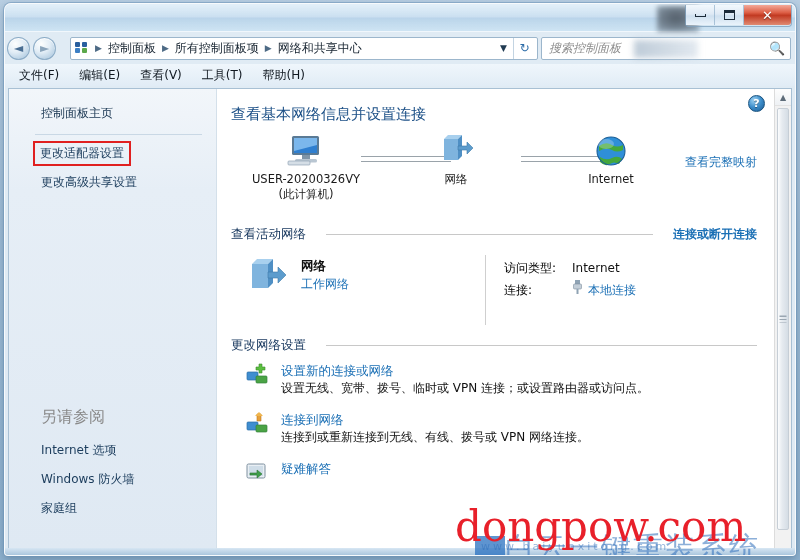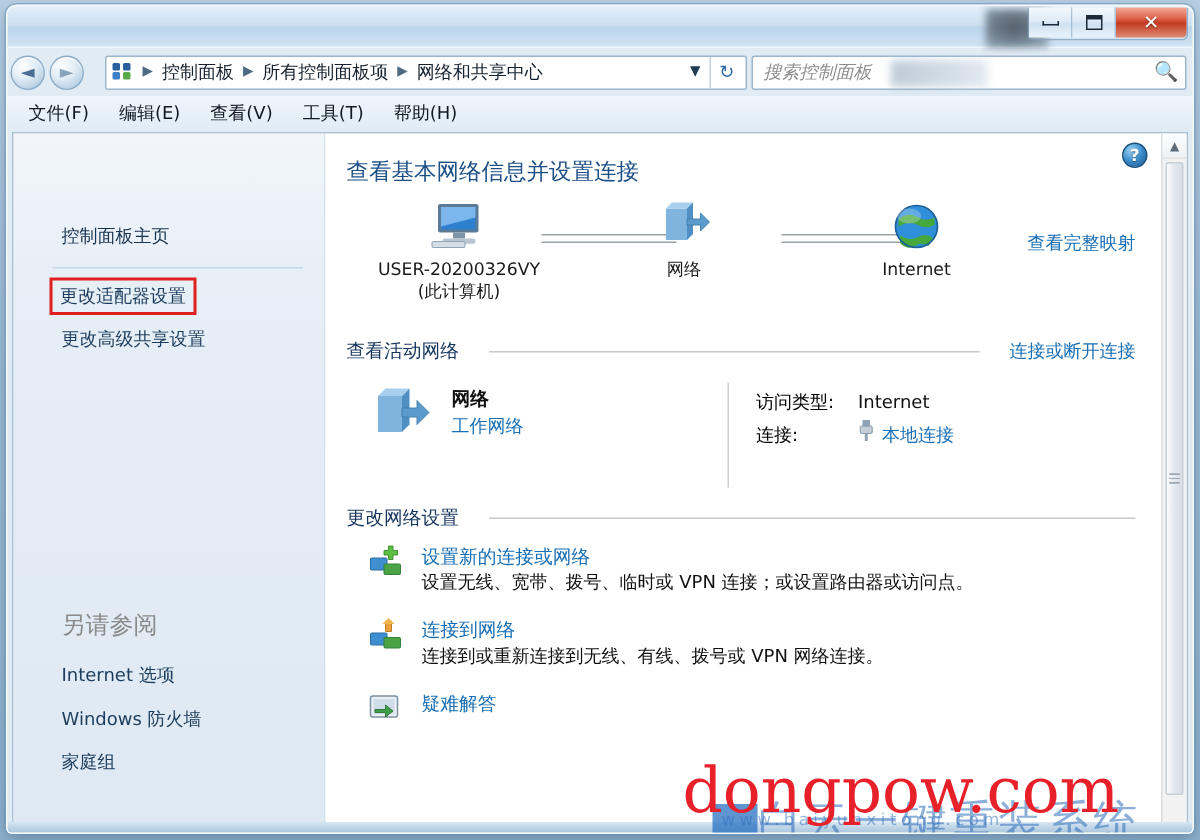--- a/index.html
+++ b/index.html
@@ -120,21 +120,21 @@
   .crumb-spacer { flex: 1; }
   .crumb-chevron { color: #213b52; font-size: 9px; padding: 0 6px 0 3px; }
   .crumb-refresh {
     width: 22px; height: 21px; flex: none;
     border-left: 1px solid #c3d4e2;
     display: flex; align-items: center; justify-content: center;
     color: #2d6ca8; font-size: 12px;
   }
 
   #searchbox {
-    width: 290px; height: 23px; flex: none;
+    width: 250px; height: 23px; flex: none;
     background: #fff;
     border: 1px solid #9cb6cc;
     border-radius: 2px;
     display: flex; align-items: center;
     padding: 0 4px 0 7px;
     position: relative;
   }
   #searchbox .ph {
     flex: 1; font-size: 12px; color: #8d8d8d; font-style: italic;
     white-space: nowrap; overflow: hidden;
@@ -173,21 +173,21 @@
     background: linear-gradient(180deg,#f2f6fa 0%,#e6eef6 22%, #dfe9f3 100%);
     border-right: 1px solid #d4e0ea;
     position: relative;
     padding-top: 12px;
   }
   .side-link {
     font-size: 12px; color: #1b3c5c;
     padding: 4px 8px 4px 32px;
     white-space: nowrap;
   }
-  .side-home { color: #16334f; padding-bottom: 8px; margin-top: 44px; }
+  .side-home { color: #16334f; padding-bottom: 8px; }
   .side-sep {
     height: 1px; margin: 4px 14px 6px 26px;
     background: #c9d8e5;
   }
   .hl-wrap { position: relative; display: inline-block; margin-left: 24px; }
   .hl-wrap .side-link { padding-left: 7px; padding-right: 7px; }
   .redbox {
     position: absolute; left: 0; top: 0; right: 0; bottom: 0;
     border: 2px solid #e02020;
     pointer-events: none;
@@ -251,21 +251,21 @@
     font-size: 12px; color: #1a6fb5;
   }
 
   
   .sect {
     display: flex; align-items: center; gap: 20px;
     margin-top: 10px;
   }
   .sect .t { font-size: 12.5px; color: #15355c; white-space: nowrap; }
   .sect .rule { flex: 1; height: 1px; background: #c8c8c8; }
-  .sect .act { font-size: 12px; color: #1a6fb5; white-space: nowrap; }
+  .sect .act { font-size: 12px; color: #1a6fb5; white-space: nowrap; font-weight: bold; }
 
   
   #activenet {
     display: flex; margin-top: 10px; padding-left: 14px; height: 74px;
   }
   #activenet .left { width: 240px; display: flex; gap: 12px; align-items: flex-start; padding-top: 4px;}
   #activenet .netname { font-size: 12.5px; color: #111; font-weight: bold; line-height: 18px; }
   #activenet .nettype { font-size: 12px; color: #1a6fb5; line-height: 18px; }
   #activenet .divider { width: 1px; background: #cfcfcf; margin: 2px 18px 2px 0; }
   #activenet .right { font-size: 12px; color: #111; padding-top: 4px; }

